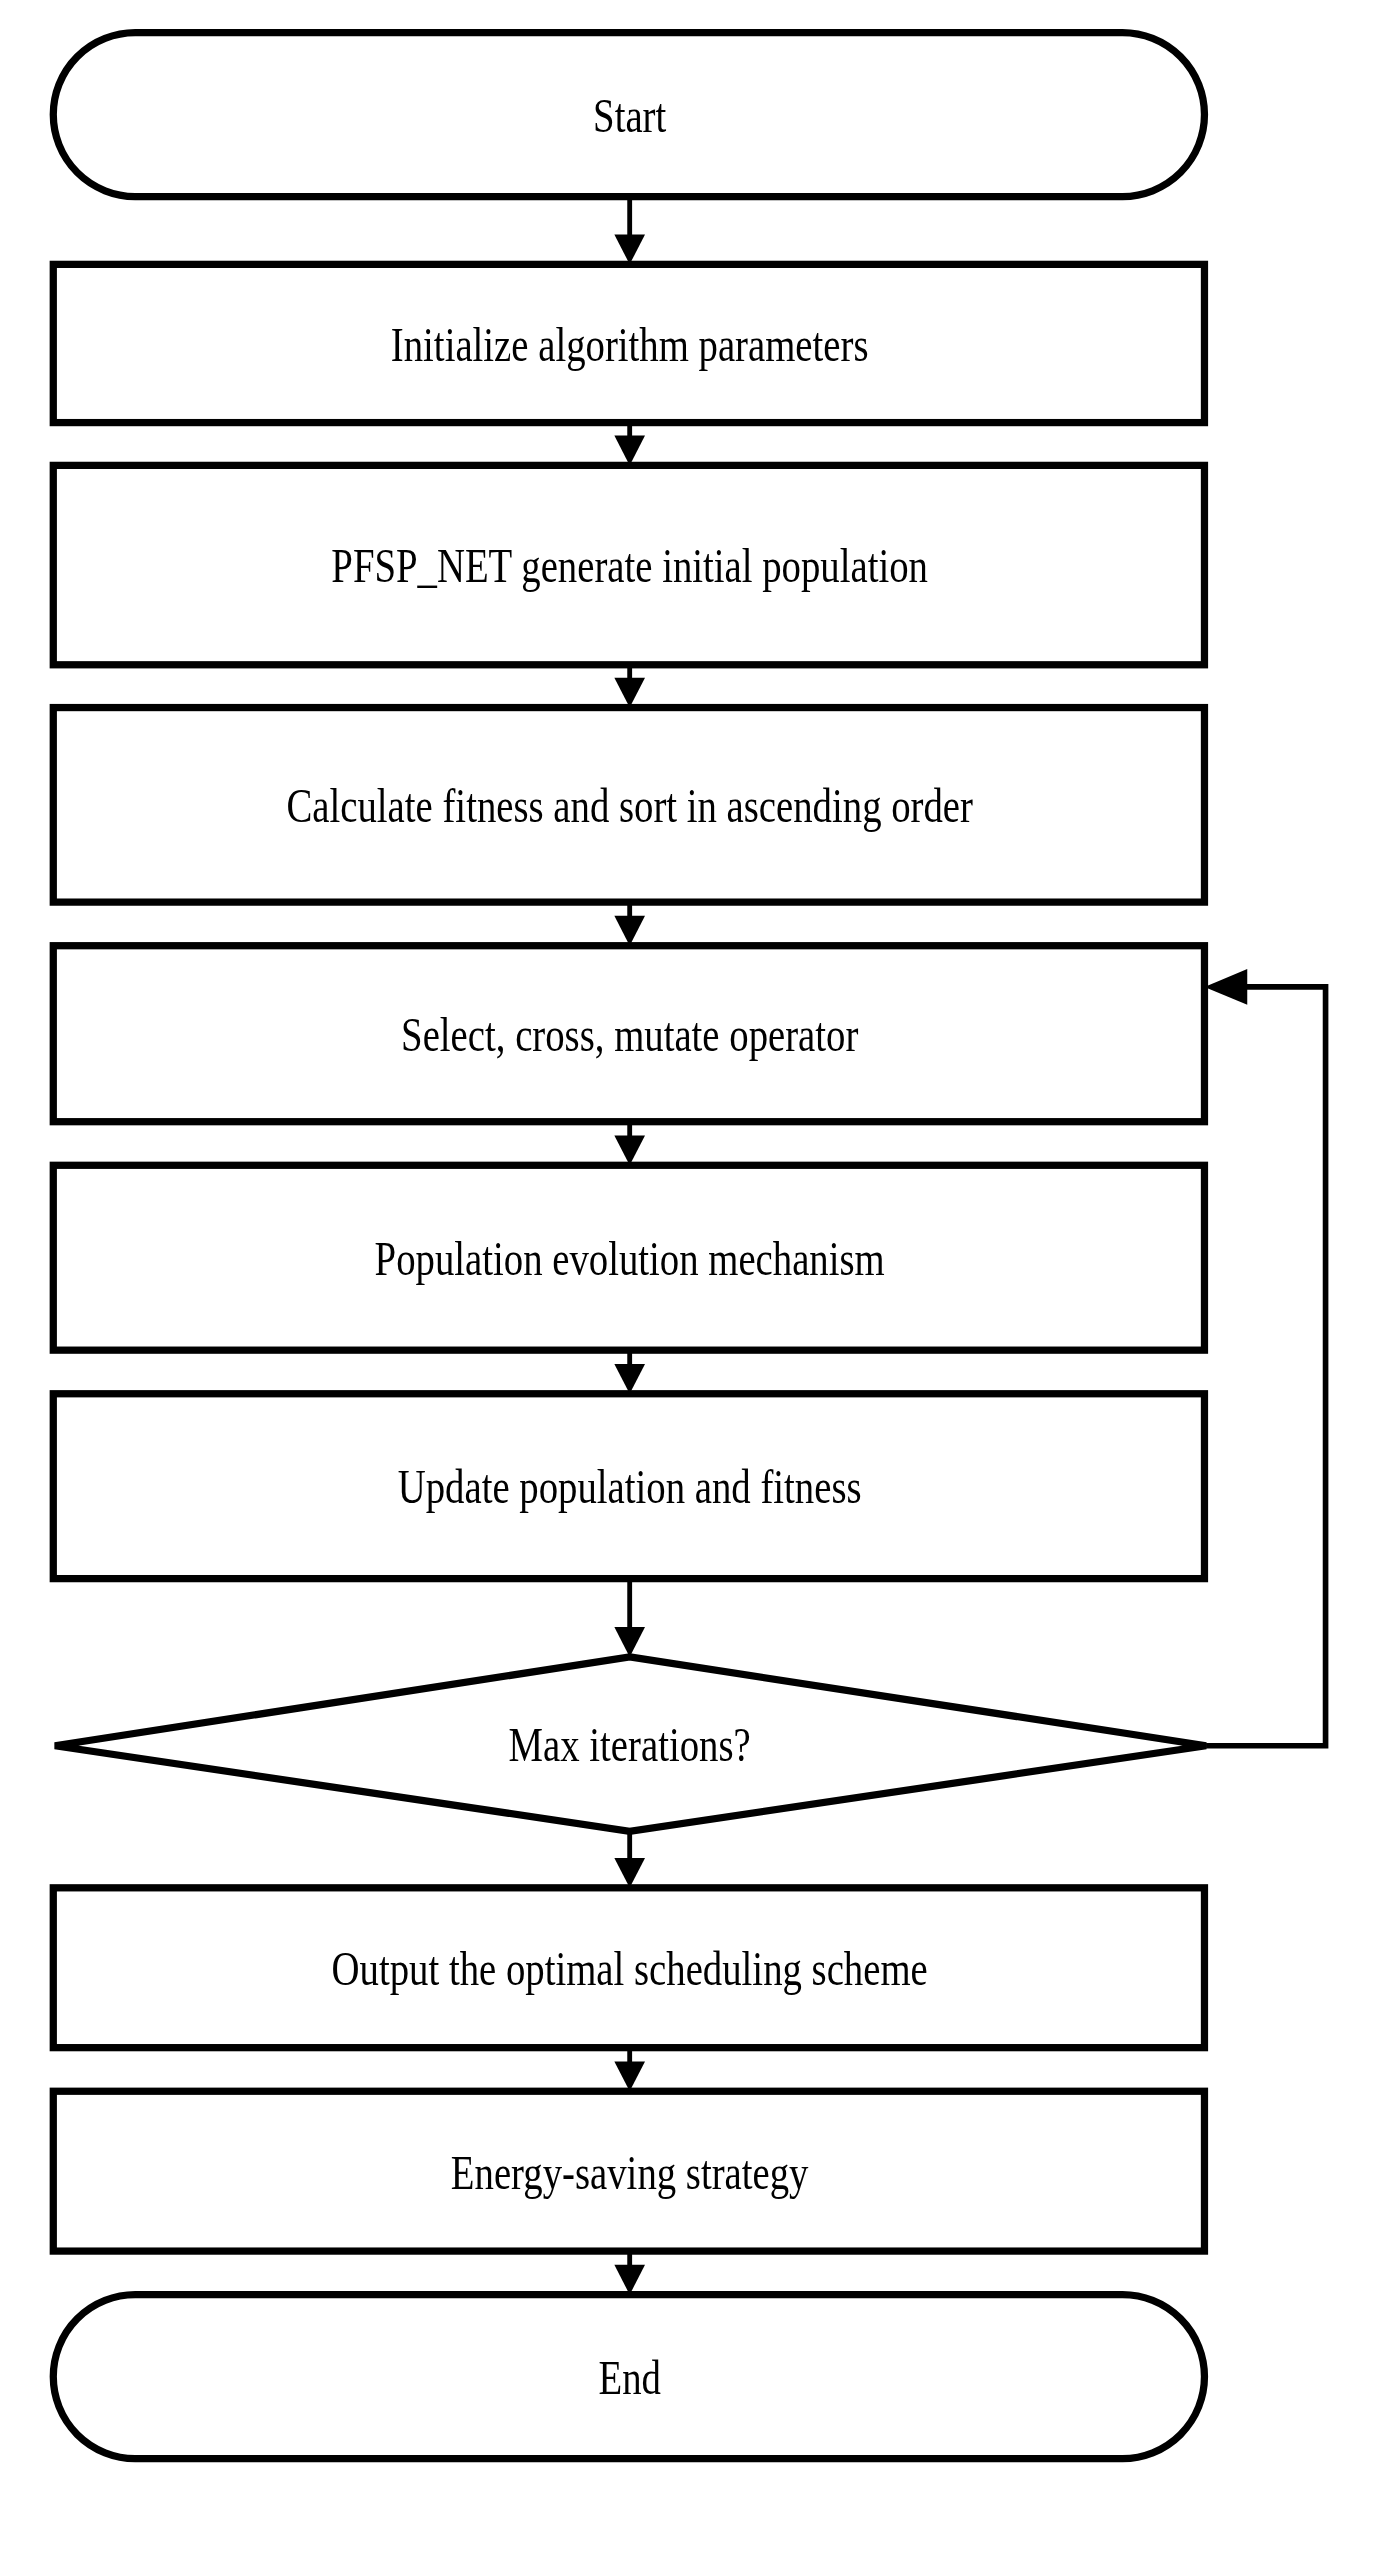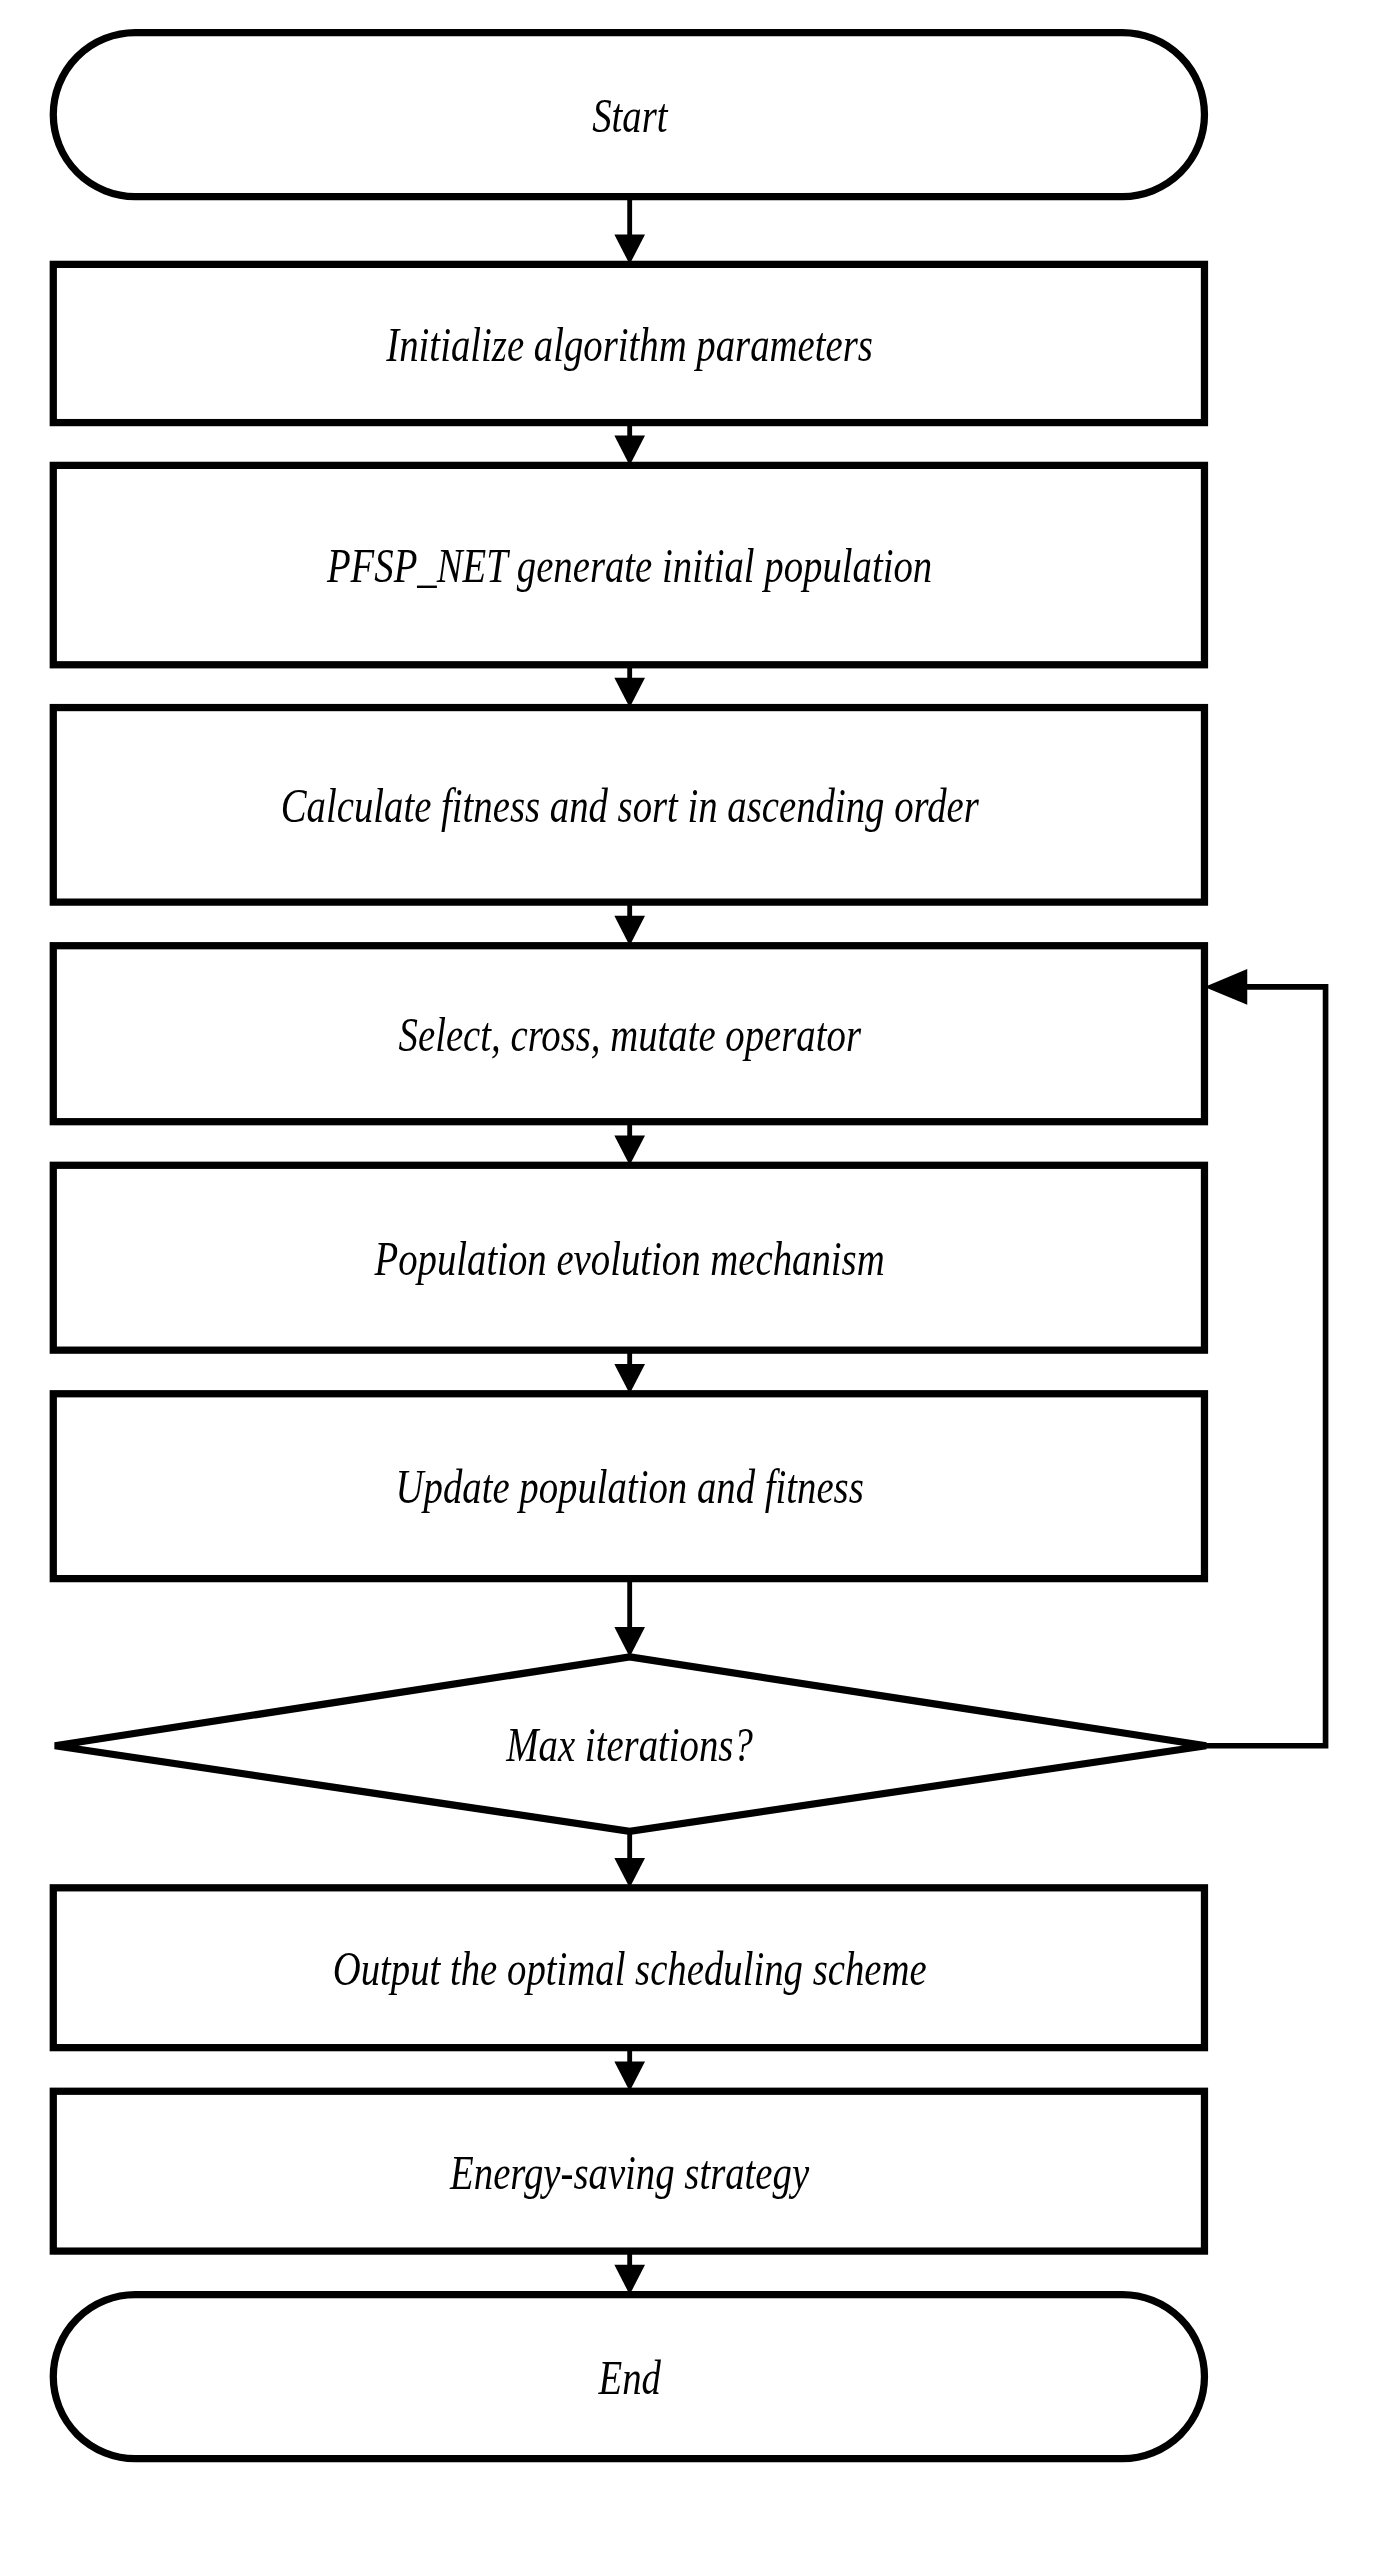--- a/index.html
+++ b/index.html
@@ -8,21 +8,20 @@
     padding: 0;
     background: #ffffff;
   }
   #canvas {
     position: relative;
     width: 1374px;
     height: 2576px;
     background: #ffffff;
     overflow: hidden;
     font-family: "Liberation Serif", "DejaVu Serif", serif;
-    font-style: italic;
   }
   #flow-svg {
     position: absolute;
     top: 0;
     left: 0;
     width: 1374px;
     height: 2576px;
     display: block;
   }
   .node-shape {

